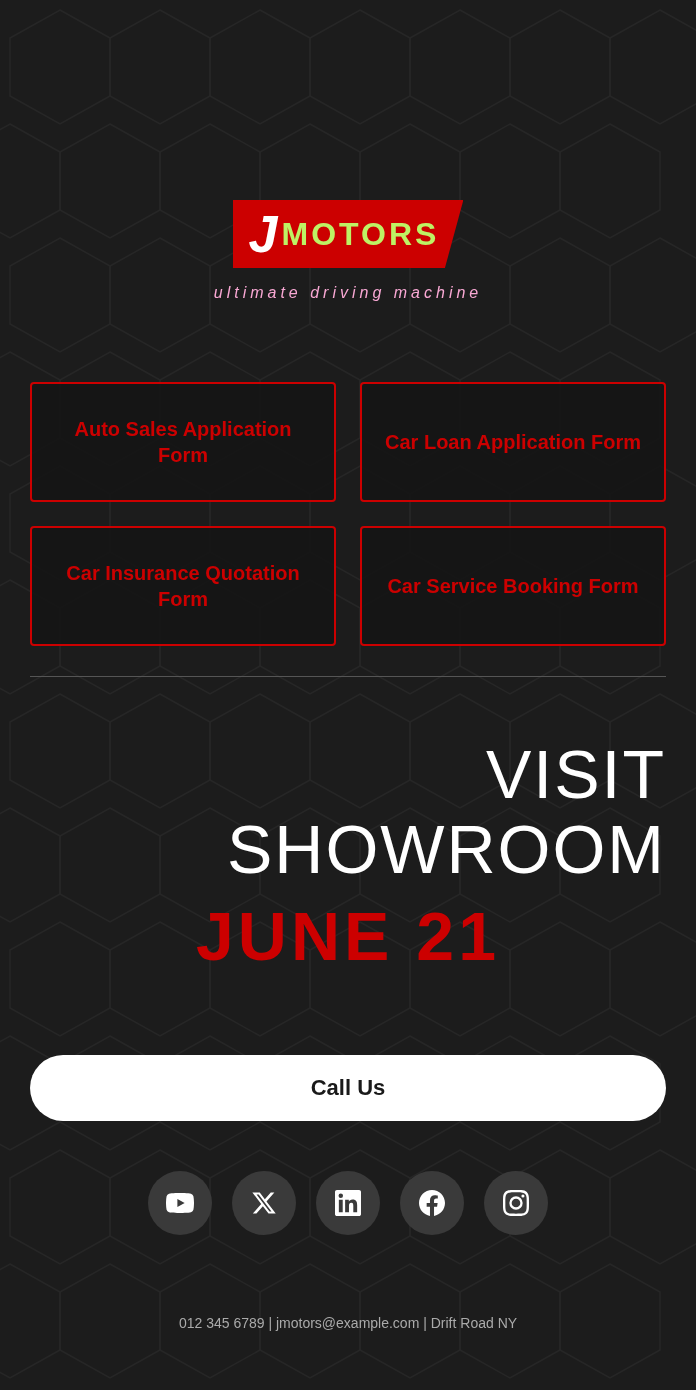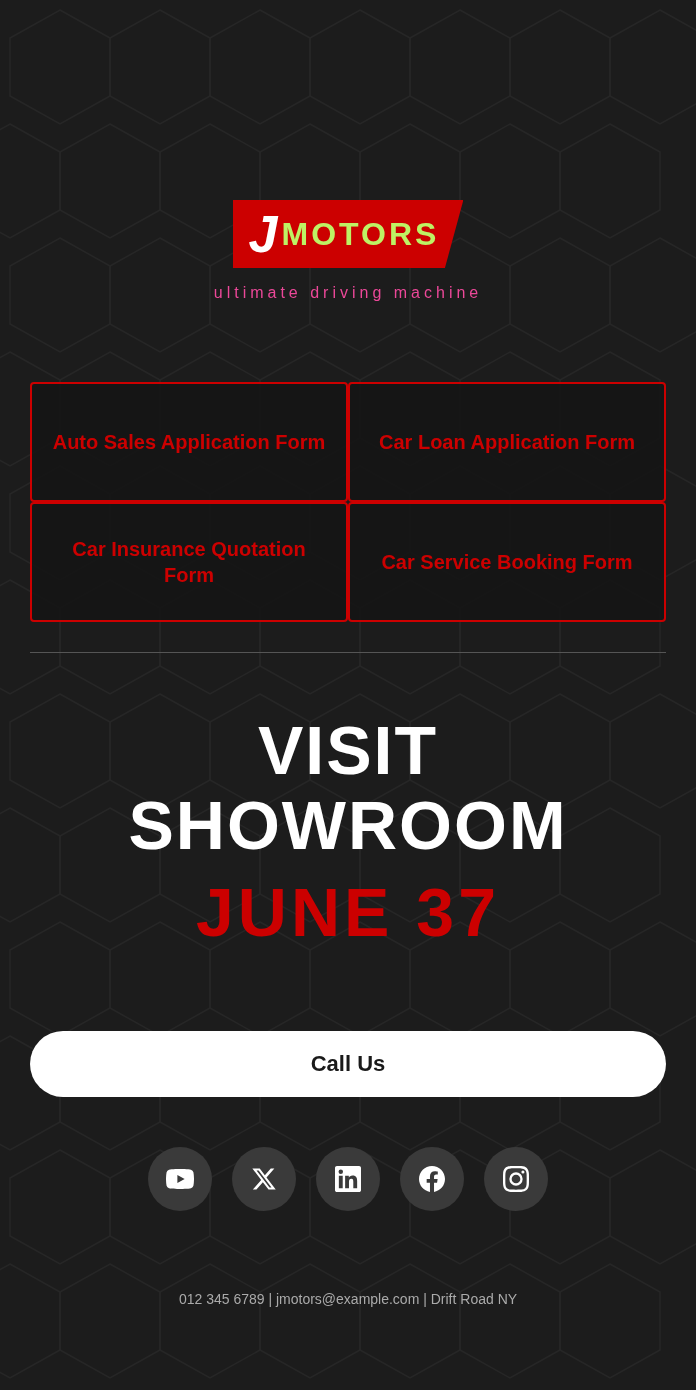--- a/index.html
+++ b/index.html
@@ -75,31 +75,32 @@
 
     .logo-badge {
       background-color: #cc0000;
       display: flex;
       align-items: center;
       padding: 8px 24px 8px 16px;
       clip-path: polygon(0 0, 100% 0, 92% 100%, 0 100%);
     }
 
     .tagline {
-      color: #ec4899;
+      color: #f9a8d4;
       font-size: 16px;
       letter-spacing: 4px;
       margin-top: 16px;
+      font-style: italic;
     }
 
     
     .forms-grid {
       display: grid;
       grid-template-columns: 1fr 1fr;
-      gap: 0;
+      gap: 24px;
       padding: 0 30px;
       width: 100%;
       margin-bottom: 20px;
     }
 
     .form-card {
       border: 2px solid #cc0000;
       background-color: rgba(20, 20, 20, 0.85);
       border-radius: 4px;
       padding: 30px 20px;
@@ -129,24 +130,25 @@
 
     
     .showroom-section {
       padding: 60px 30px 40px;
       text-align: center;
       width: 100%;
     }
 
     .visit-text {
       font-size: 68px;
-      font-weight: 700;
+      font-weight: 400;
       color: white;
       letter-spacing: 2px;
       line-height: 1.1;
+      text-align: right;
     }
 
     .date-text {
       font-size: 68px;
       font-weight: 900;
       color: #cc0000;
       letter-spacing: 4px;
       margin-top: 10px;
     }
 
@@ -334,21 +336,21 @@
     </div>
     <div class="form-card">
       <span class="form-card-label">Car Service Booking Form</span>
     </div>
   </div>
 
   <div class="divider"></div>
 
   <div class="showroom-section">
     <div class="visit-text">VISIT SHOWROOM</div>
-    <div class="date-text">JUNE 37</div>
+    <div class="date-text">JUNE 21</div>
   </div>
 
   <div class="cta-buttons">
     <button class="cta-btn">Call Us</button>
   </div>
 
   <div class="social-row">
     <div class="social-icon-circle">
       <svg width="28" height="28" viewBox="0 0 24 24" fill="white" xmlns="http://www.w3.org/2000/svg">
         <path d="M23.5 6.2a3 3 0 0 0-2.1-2.1C19.5 3.5 12 3.5 12 3.5s-7.5 0-9.4.6A3 3 0 0 0 .5 6.2 31 31 0 0 0 0 12a31 31 0 0 0 .5 5.8 3 3 0 0 0 2.1 2.1c1.9.6 9.4.6 9.4.6s7.5 0 9.4-.6a3 3 0 0 0 2.1-2.1A31 31 0 0 0 24 12a31 31 0 0 0-.5-5.8zM9.75 15.5v-7l6.25 3.5-6.25 3.5z"></path>

